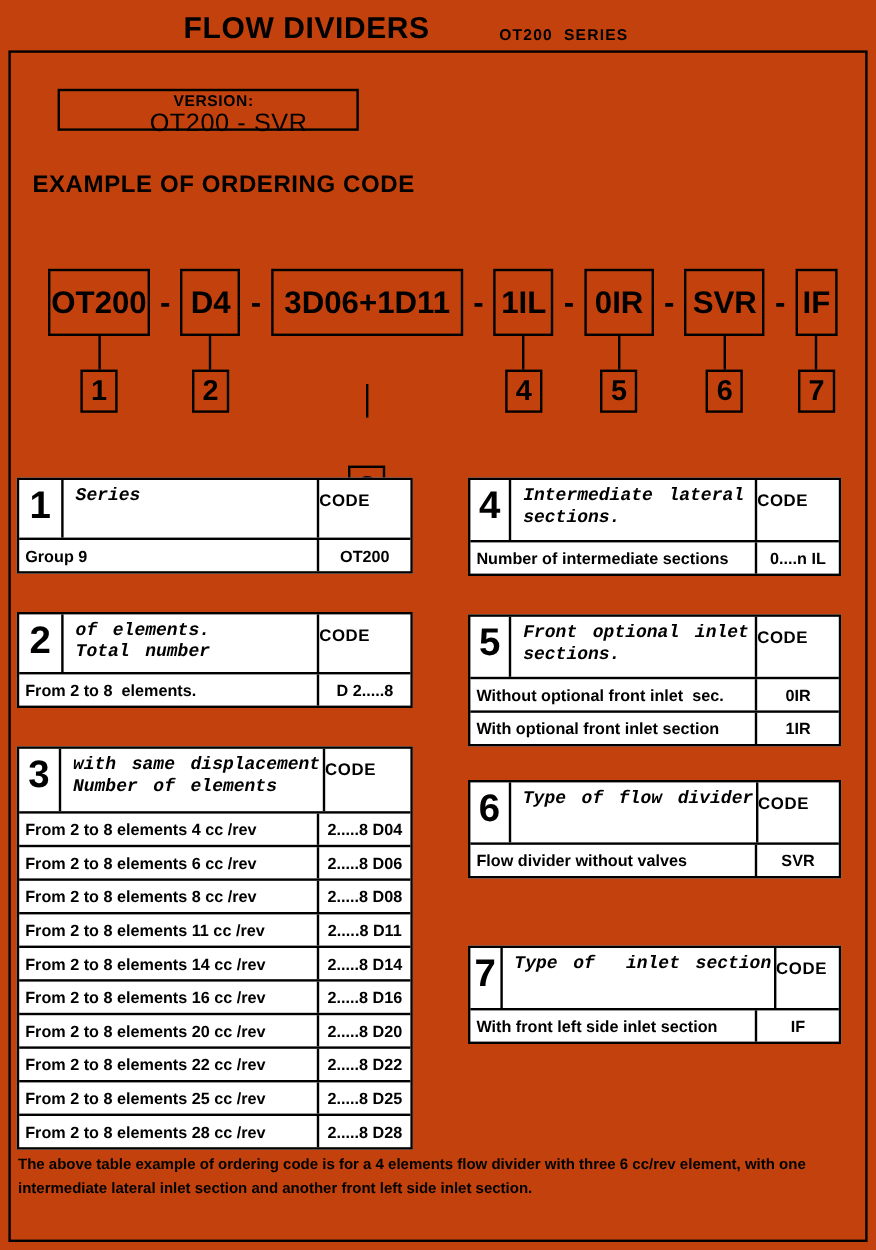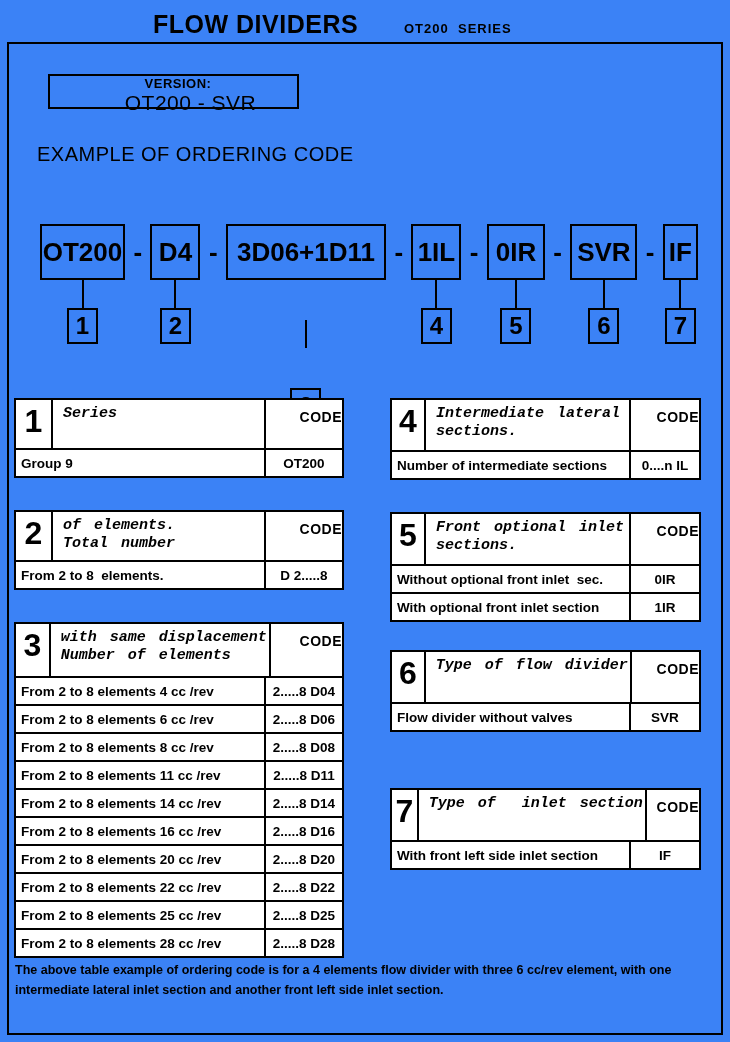--- a/index.html
+++ b/index.html
@@ -1,33 +1,33 @@
 <!DOCTYPE html>
 <html><head>
 <meta charset="utf-8">
 <style>
   html,body{margin:0;padding:0;background:#fff;}
-  .page{position:relative;width:730px;height:1042px;background:#3b82f6;color:#000;
+  .page{position:relative;width:730px;height:1042px;background:#c2410c;color:#000;
         font-family:"Liberation Sans",sans-serif;overflow:hidden;}
 
   
   .main-title{position:absolute;left:153px;top:10px;font-size:25px;font-weight:bold;letter-spacing:0.5px;}
-  .series-title{position:absolute;left:404px;top:21px;font-size:13px;font-weight:bold;letter-spacing:1px;white-space:pre;}
+  .series-title{position:absolute;left:416px;top:21px;font-size:13px;font-weight:bold;letter-spacing:1px;white-space:pre;}
 
   
   .sheet{position:absolute;left:7px;top:42px;width:712px;height:989px;border:2px solid #000;}
 
   
   .version-box{position:absolute;left:39px;top:30px;width:238px;height:31px;border:2px solid #000;
                display:flex;align-items:center;padding-left:9px;box-sizing:content-box;flex-direction:column;}
   .version-label{font-size:13px;font-weight:bold;letter-spacing:0.5px;}
   .version-value{font-size:21px;margin-left:25px;letter-spacing:0.5px;}
 
   
-  .example-title{position:absolute;left:28px;top:99px;font-size:20px;font-weight:normal;letter-spacing:0.5px;margin:0;}
+  .example-title{position:absolute;left:18px;top:99px;font-size:20px;font-weight:bold;letter-spacing:0.5px;margin:0;}
 
   
   .code-row{position:absolute;left:31px;top:180px;width:658px;display:flex;
             justify-content:space-between;align-items:flex-start;}
   .code-col{display:flex;flex-direction:column;align-items:center;}
   .code-row > div:nth-of-type(1){width:85px;}
   .code-row > div:nth-of-type(2){width:50px;}
   .code-row > div:nth-of-type(3){width:160px;gap:40px;}
   .code-row > div:nth-of-type(4){width:50px;}
   .code-row > div:nth-of-type(5){width:58px;}
@@ -54,21 +54,21 @@
 
   .thead{display:flex;border-bottom:2px solid #000;height:48px;box-sizing:content-box;}
   .t3 .thead{height:52px;}
   .t4 .thead,.t5 .thead,.t6 .thead,.t7 .thead{height:50px;}
   .tnum{width:37px;border-right:2px solid #000;display:flex;align-items:flex-start;justify-content:center;
         font-size:32px;font-weight:bold;line-height:1.2;padding-top:2px;box-sizing:border-box;}
   .right-col .tnum{width:34px;}
   .ttitle{flex:1;padding:5px 2px 0 10px;font-family:"Liberation Mono",monospace;
           font-style:italic;font-weight:bold;font-size:15px;line-height:1.2;}
   .ttitle div{white-space:pre;word-spacing:4px;}
-  .tcodeh{width:78px;border-left:2px solid #000;text-align:right;font-weight:bold;
+  .tcodeh{width:78px;border-left:2px solid #000;text-align:left;font-weight:bold;
           font-size:14px;padding-top:9px;box-sizing:border-box;letter-spacing:0.5px;}
   .right-col .tcodeh{width:70px;}
   .trow{display:flex;height:26px;align-items:center;}
   .trow + .trow{border-top:2px solid #000;}
   .trow .desc{flex:1;padding-left:5px;font-weight:bold;font-size:13.5px;white-space:pre;}
   .trow .code{width:78px;align-self:stretch;border-left:2px solid #000;display:flex;
               align-items:center;justify-content:center;font-weight:bold;font-size:13.5px;
               box-sizing:border-box;white-space:pre;}
   .right-col .trow .code{width:70px;}
 

